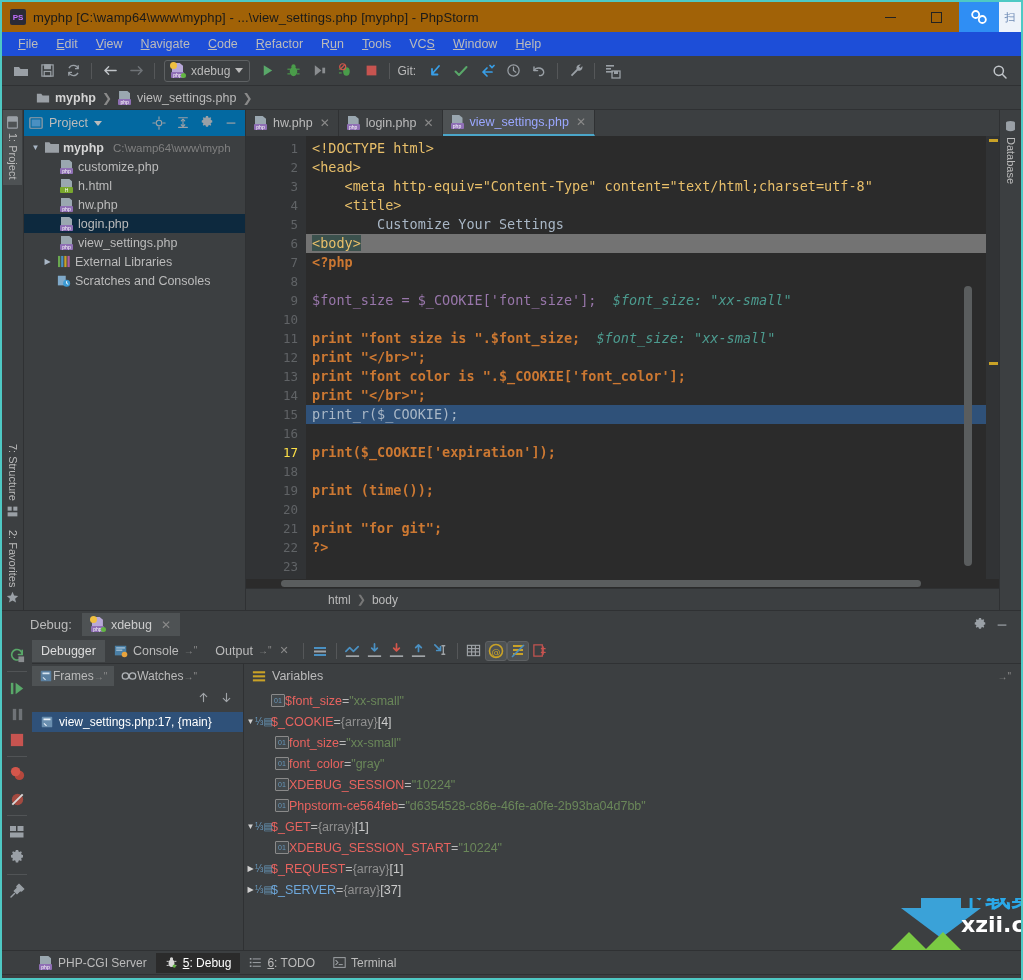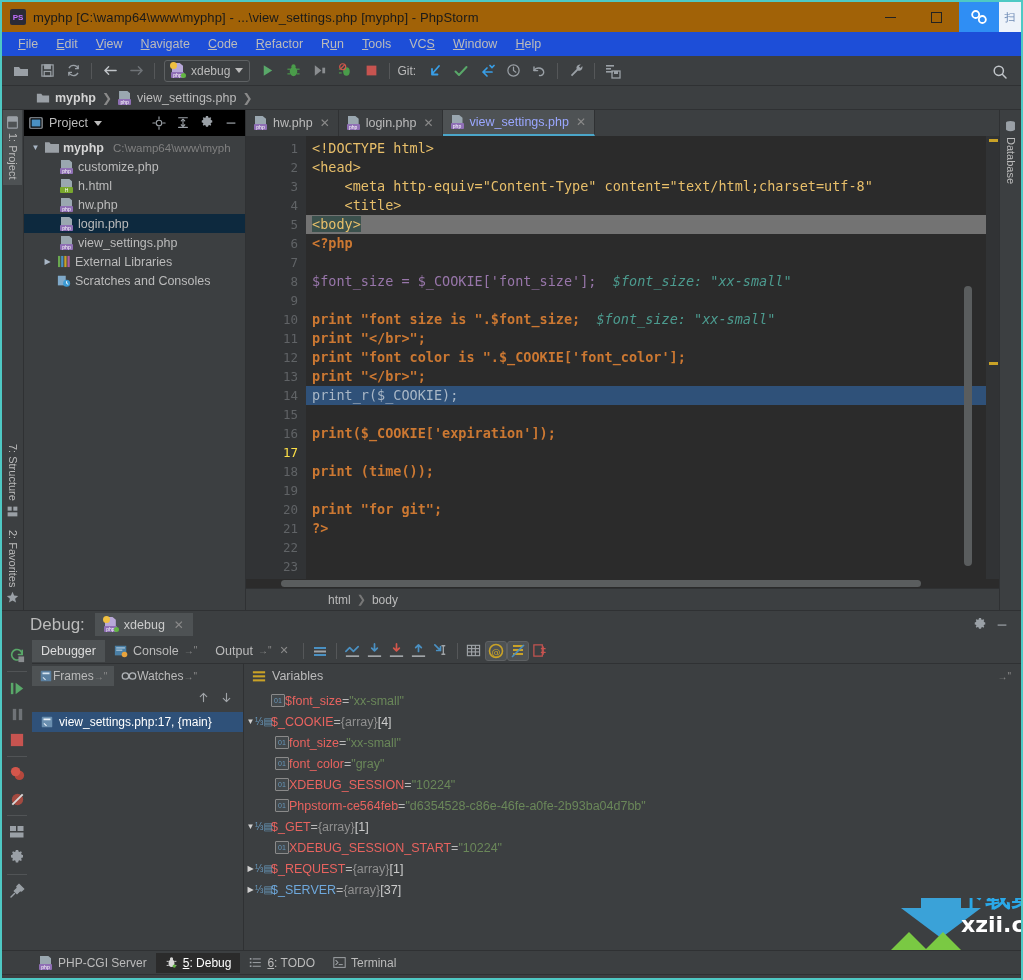--- a/index.html
+++ b/index.html
@@ -69,21 +69,21 @@
 
   
   .rail { width:22px; background:#3c3f41; display:flex; flex-direction:column;
       align-items:center; border-right:1px solid #2f3133; }
   .rail-btn { writing-mode:vertical-rl; font-size:11px; color:#bbb; padding:6px 3px;
       display:flex;align-items:center;gap:4px; }
   .rail-btn.active { background:#4e5254; }
   .rail-icon { width:13px;height:13px; }
 
   
-  #project-panel { width:222px; background:#000000; display:flex; flex-direction:column;
+  #project-panel { width:222px; background:#0369a1; display:flex; flex-direction:column;
      border-right:1px solid #2f3133; }
   #project-header { height:26px; display:flex; align-items:center; padding:0 5px; gap:6px; }
   #project-header .ph-title{font-size:12.5px;color:#bbb;}
   #project-header .spacer{flex:1;}
   #project-header .ph-icon{width:18px;height:18px;display:flex;align-items:center;justify-content:center;}
   #project-tree { flex:1; background:#3c3f41; padding-top:2px; font-size:12.5px; }
   .tnode { height:19px; display:flex; align-items:center; gap:4px; padding-left:8px; white-space:nowrap;}
   .tnode.sel { background:#0d293e; }
   .tarrow { width:11px; color:#a9b7c6; font-size:8px; display:flex; align-items:center;justify-content:center;}
   .ticon { width:14px;height:14px;flex:0 0 14px; display:flex;align-items:center;justify-content:center;}
@@ -141,21 +141,21 @@
   #breadcrumb-bottom .sep{color:#777;font-size:11px;}
 
   
   #right-rail{width:22px;background:#3c3f41;border-left:1px solid #2f3133;
      display:flex;flex-direction:column;align-items:center;padding-top:4px;}
 
   
   #debug-panel{height:340px;display:flex;flex-direction:column;background:#3c3f41;
      border-top:1px solid #2f3133;}
   #debug-head{height:27px;display:flex;align-items:center;padding-left:28px;gap:0;}
-  #debug-head .dlabel{font-size:17px;color:#bbb;margin-right:10px;}
+  #debug-head .dlabel{font-size:13px;color:#bbb;margin-right:10px;}
   #debug-head .dtab{display:flex;align-items:center;gap:5px;background:#4e5254;padding:4px 9px;
      font-size:12.5px;color:#ccc;}
   #debug-head .spacer{flex:1;}
   #debug-head .hicon{width:22px;height:20px;display:flex;align-items:center;justify-content:center;}
 
   #debug-body{flex:1;display:flex;}
   #debug-actions{width:30px;background:#3c3f41;display:flex;flex-direction:column;align-items:center;
      padding-top:4px;gap:0;}
   .dact{width:26px;height:26px;display:flex;align-items:center;justify-content:center;}
   .dsep{width:20px;height:1px;background:#515456;margin:3px 0;}
@@ -581,20 +581,21 @@
         <div class="lnum">22</div>
         <div class="lnum">23</div>
         <div class="lnum">24</div>
       </div>
 
       <div id="code">
         <div class="cline"><span class="t-tag">&lt;!DOCTYPE html&gt;</span></div>
         <div class="cline"><span class="t-tag">&lt;head&gt;</span></div>
         <div class="cline">    <span class="t-tag">&lt;meta http-equiv="Content-Type" content="text/html;charset=utf-8"</span></div>
         <div class="cline">    <span class="t-tag">&lt;title&gt;</span></div>
+        <div class="cline">        <span class="t-text">Customize Your Settings</span></div>
         <div class="cline softhl"><span class="t-tag t-bodyhl">&lt;body&gt;</span></div>
         <div class="cline"><span class="t-php">&lt;?php</span></div>
         <div class="cline"> </div>
         <div class="cline"><span class="t-var">$font_size = $_COOKIE['font_size'];</span>  <span class="t-hint">$font_size: "xx-small"</span></div>
         <div class="cline"> </div>
         <div class="cline"><span class="t-kw">print "font size is ".$font_size;</span>  <span class="t-hint">$font_size: "xx-small"</span></div>
         <div class="cline"><span class="t-kw">print "&lt;/br&gt;";</span></div>
         <div class="cline"><span class="t-kw">print "font color is ".$_COOKIE['font_color'];</span></div>
         <div class="cline"><span class="t-kw">print "&lt;/br&gt;";</span></div>
         <div class="cline hl"><span class="t-text">print_r($_COOKIE);</span></div>

